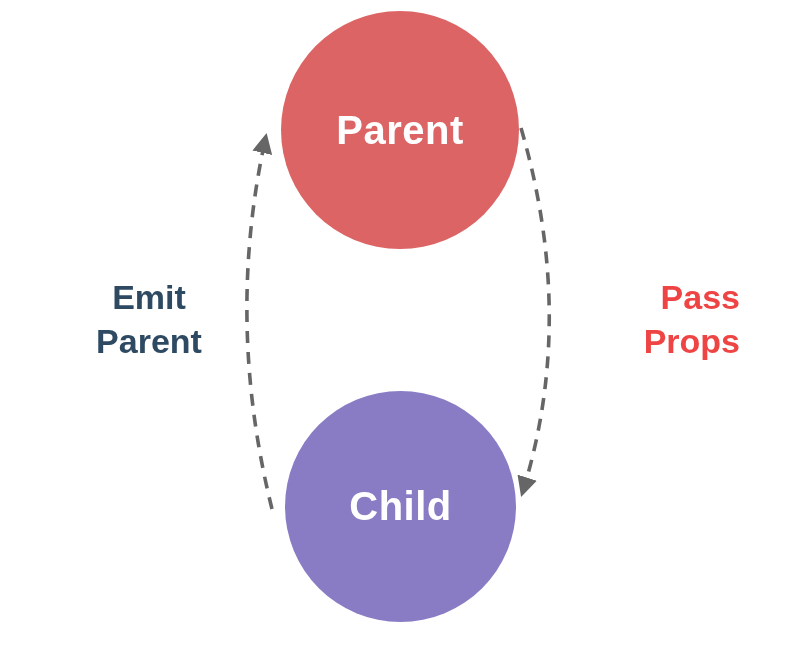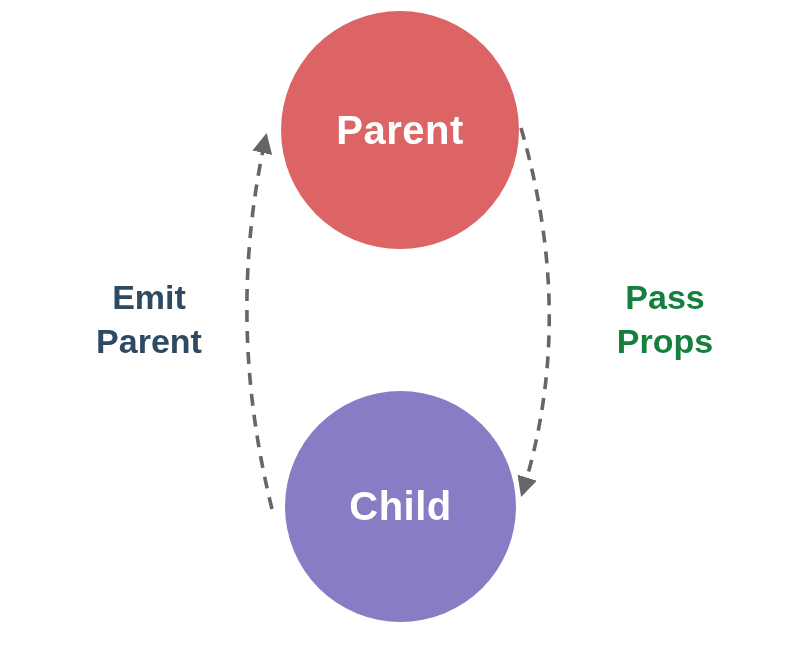--- a/index.html
+++ b/index.html
@@ -73,15 +73,15 @@
   <div class="node node-parent" style="background-color: rgb(220, 100, 100);">
     <span class="node-label" style="color: rgb(255, 255, 255);">Parent</span>
   </div>
 
   <div class="node node-child" style="background-color: rgb(138, 124, 196); align-items: center;">
     <span class="node-label" style="color: rgb(255, 255, 255);">Child</span>
   </div>
 
   <div class="edge-label edge-label-left" style="color: rgb(46, 74, 98);">Emit Parent</div>
 
-  <div class="edge-label edge-label-right" style="color: #15803d;">Pass Props</div>
+  <div class="edge-label edge-label-right" style="color: #ef4444; text-align: right;">Pass Props</div>
 
 </div>
 
 </body></html>

